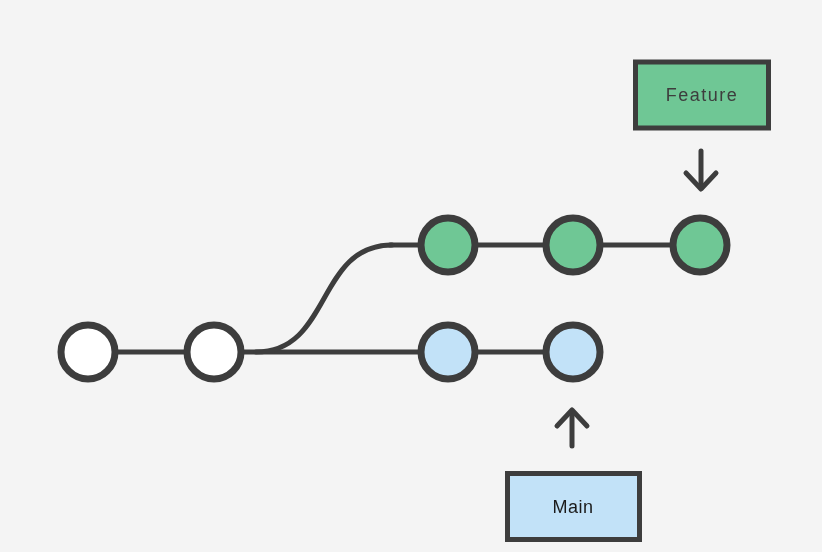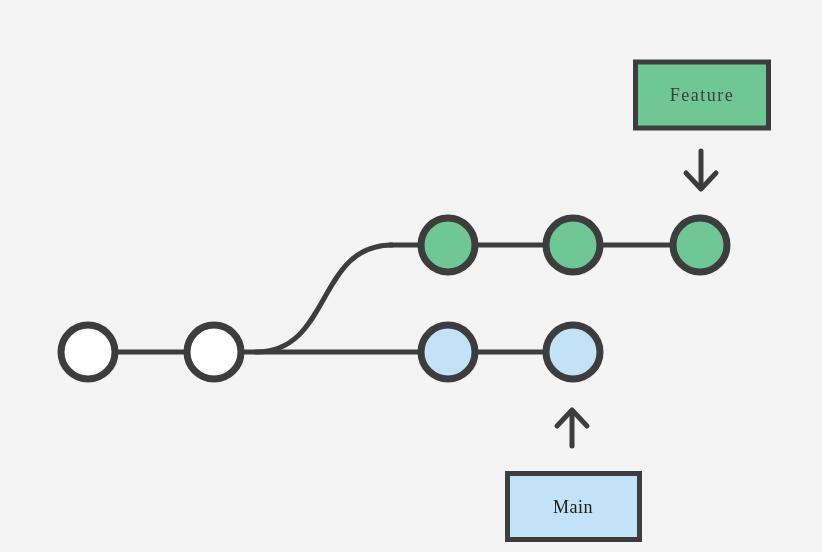--- a/index.html
+++ b/index.html
@@ -2,21 +2,21 @@
 <html><head>
 <meta charset="utf-8">
 <style>
   html, body { margin: 0; padding: 0; }
   body {
     width: 822px; height: 552px;
     background: #f4f4f4;
     font-family: "Liberation Sans", sans-serif;
     overflow: hidden;
   }
-  .canvas { position: relative; width: 822px; height: 392px; font-family: Liberation Serif, serif; }
+  .canvas { position: relative; width: 822px; height: 392px; }
   svg.diagram { position: absolute; left: 0; top: 0; }
   .stroke-dark { stroke: #3d3d3d; }
   .line { fill: none; stroke-linecap: round; stroke-linejoin: round; }
   .thick5 { stroke-width: 5; }
   .thick7 { stroke-width: 7; }
   text.box-label {
     text-anchor: middle;
     font-size: 18px;
   }
   text.feature-style { letter-spacing: 1.5px; fill: #3d3d3d; }

